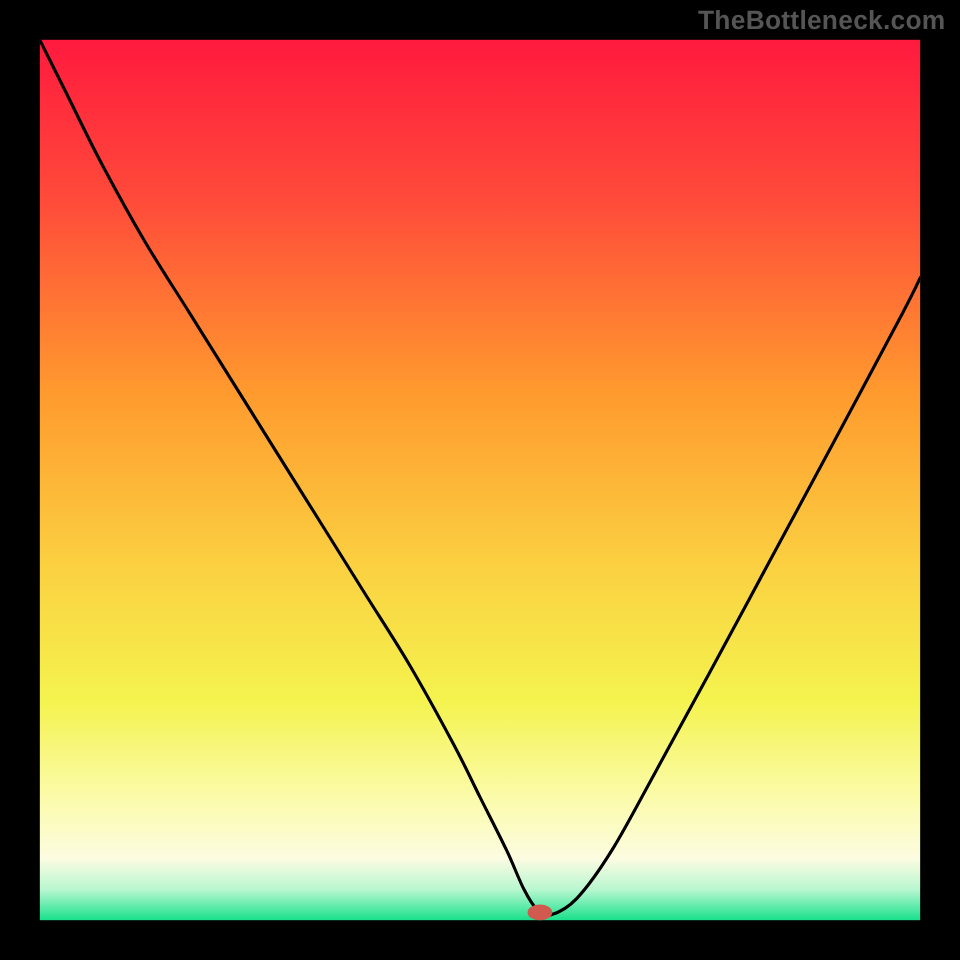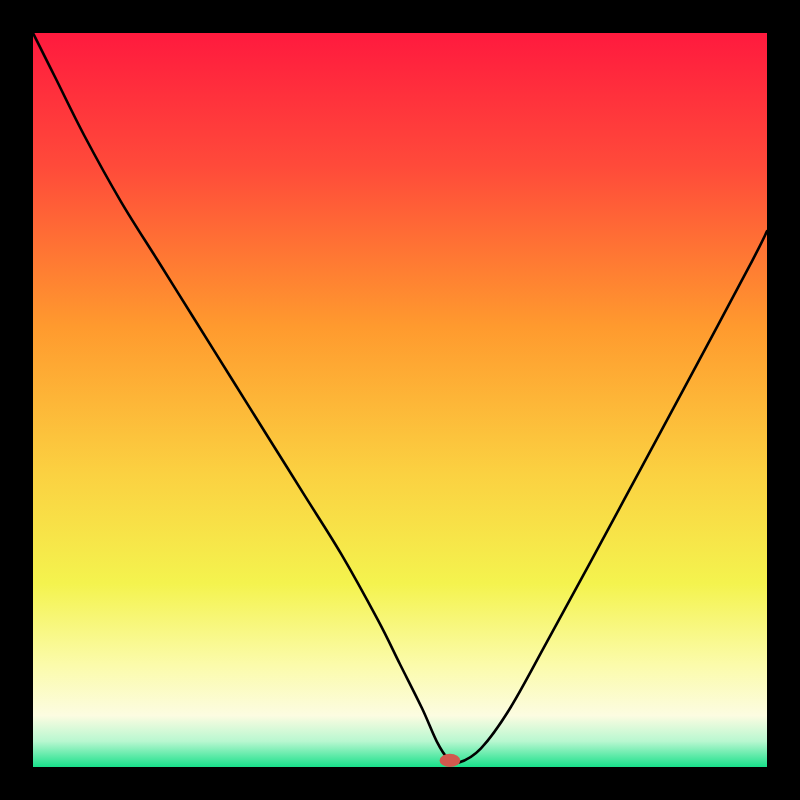--- a/index.html
+++ b/index.html
@@ -49,20 +49,21 @@
   }
   .marker {
     fill: #d1594e;
   }
 </style>
 </head>
 <body>
 
 <div class="frame">
 
+  <div class="watermark">TheBottleneck.com</div>
 
   <div class="plot-wrap">
     <svg class="plot" viewBox="0 0 100 100" preserveAspectRatio="none">
       <defs>
         <linearGradient id="bg-grad" x1="0" y1="0" x2="0" y2="1">
         <stop offset="0%" stop-color="#ff1a3e"></stop>
             <stop offset="18%" stop-color="#ff4a3a"></stop>
             <stop offset="40%" stop-color="#ff9a2e"></stop>
             <stop offset="60%" stop-color="#fbd141"></stop>
             <stop offset="75%" stop-color="#f4f34e"></stop>

